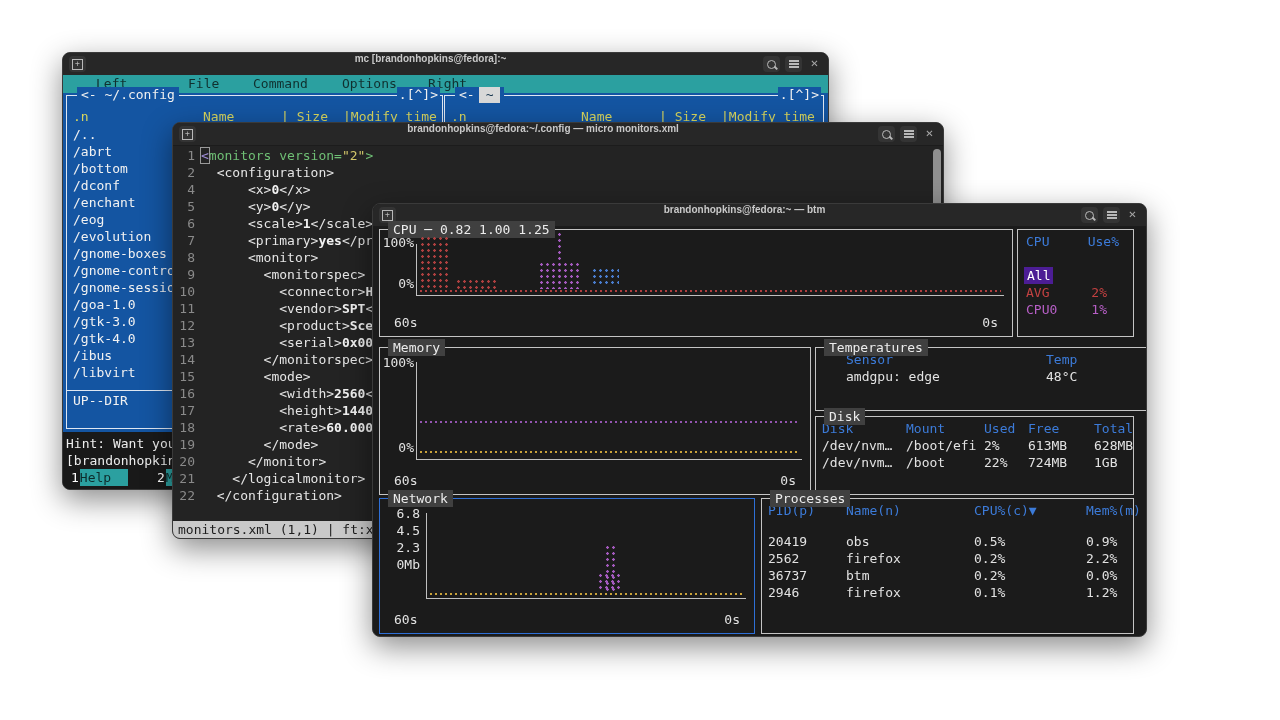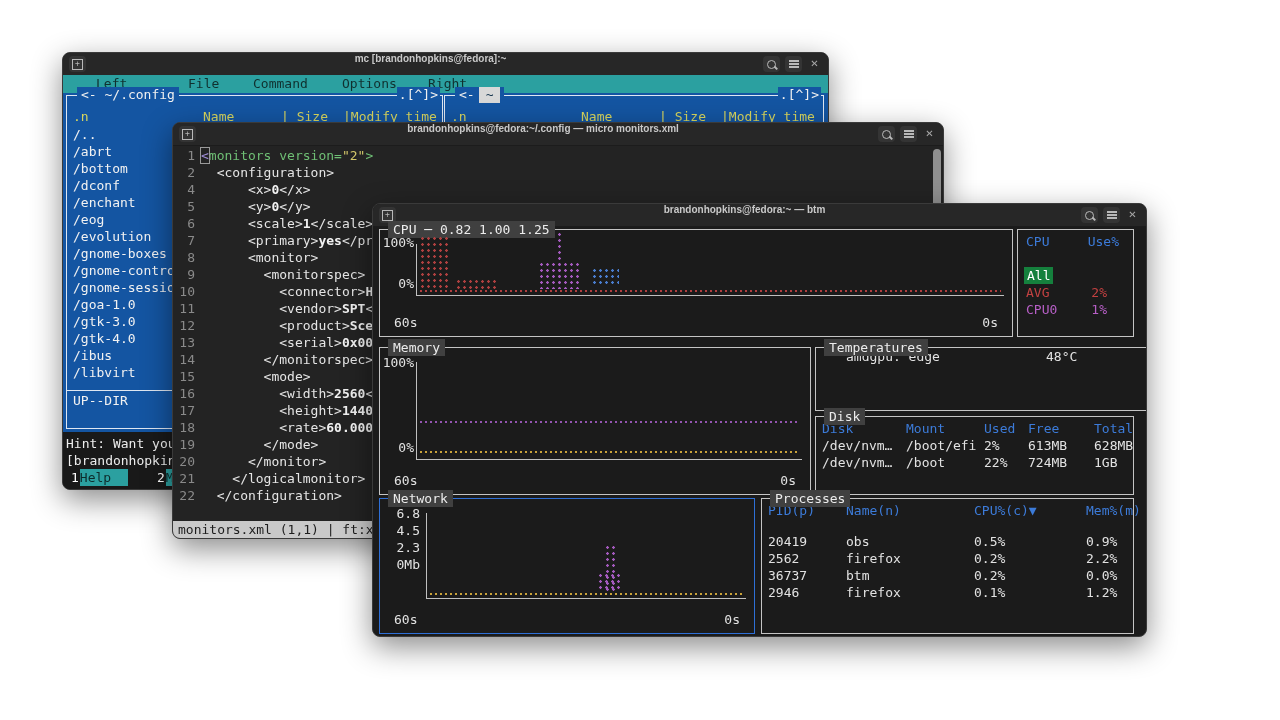--- a/index.html
+++ b/index.html
@@ -108,21 +108,21 @@
   .d-purple{background-image:radial-gradient(circle at 1.5px 1.5px,#a65bc0 1.1px,transparent 1.5px);}
   .d-blue{background-image:radial-gradient(circle at 1.5px 1.5px,#4a7ed1 1.1px,transparent 1.5px);}
   .hdr-blue{color:#3c7bd9;}
   .leg-hdr{position:relative;height:17px;margin-top:3px;}
   .leg-hdr .lname{position:absolute;left:8px;}
   .leg-hdr .lval{position:absolute;right:14px;}
   .lrows{padding-top:17px;}
   .lrow{position:relative;height:17px;}
   .lrow .lname{position:absolute;left:8px;}
   .lrow .lval{position:absolute;right:26px;}
-  .lrow.sel .lname{left:6px;background:#15803d;color:#fff;padding:0 3px;}
+  .lrow.sel .lname{left:6px;background:#4c1d95;color:#fff;padding:0 3px;}
   .lrow.red{color:#c24141;} .lrow.mag{color:#b75fc6;}
   .grow{display:grid;height:17px;padding-left:6px;white-space:pre;}
   .g-tmp{grid-template-columns:200px auto;}
   .g-dsk{grid-template-columns:84px 78px 44px 66px auto;}
   .g-prc{grid-template-columns:78px 128px 112px auto;}
   .ghead{margin-top:3px;}
   .prows{padding-top:14px;}
   .tmp-rows,.dsk-rows{padding-top:0;}
 </style>
 </head>
@@ -318,20 +318,24 @@
       <div class="bgraph">
         <div class="bline l-purple" style="bottom:36%;"></div>
         <div class="bline l-yellow" style="bottom:5%;"></div>
       </div>
       <span class="xlab l">60s</span>
       <span class="xlab r">0s</span>
     </div>
 
     <div class="bpanel p-tmp">
       <span class="ptitle2">Temperatures</span>
+      <div class="grow g-tmp ghead hdr-blue">
+        <span>Sensor</span>
+        <span>Temp</span>
+      </div>
       <div class="tmp-rows">
           <div class="grow g-tmp"><span>amdgpu: edge</span><span>48°C</span></div>
         </div>
     </div>
 
     <div class="bpanel p-dsk">
       <span class="ptitle2">Disk</span>
       <div class="grow g-dsk ghead hdr-blue">
         <span>Disk</span>
         <span>Mount</span>

